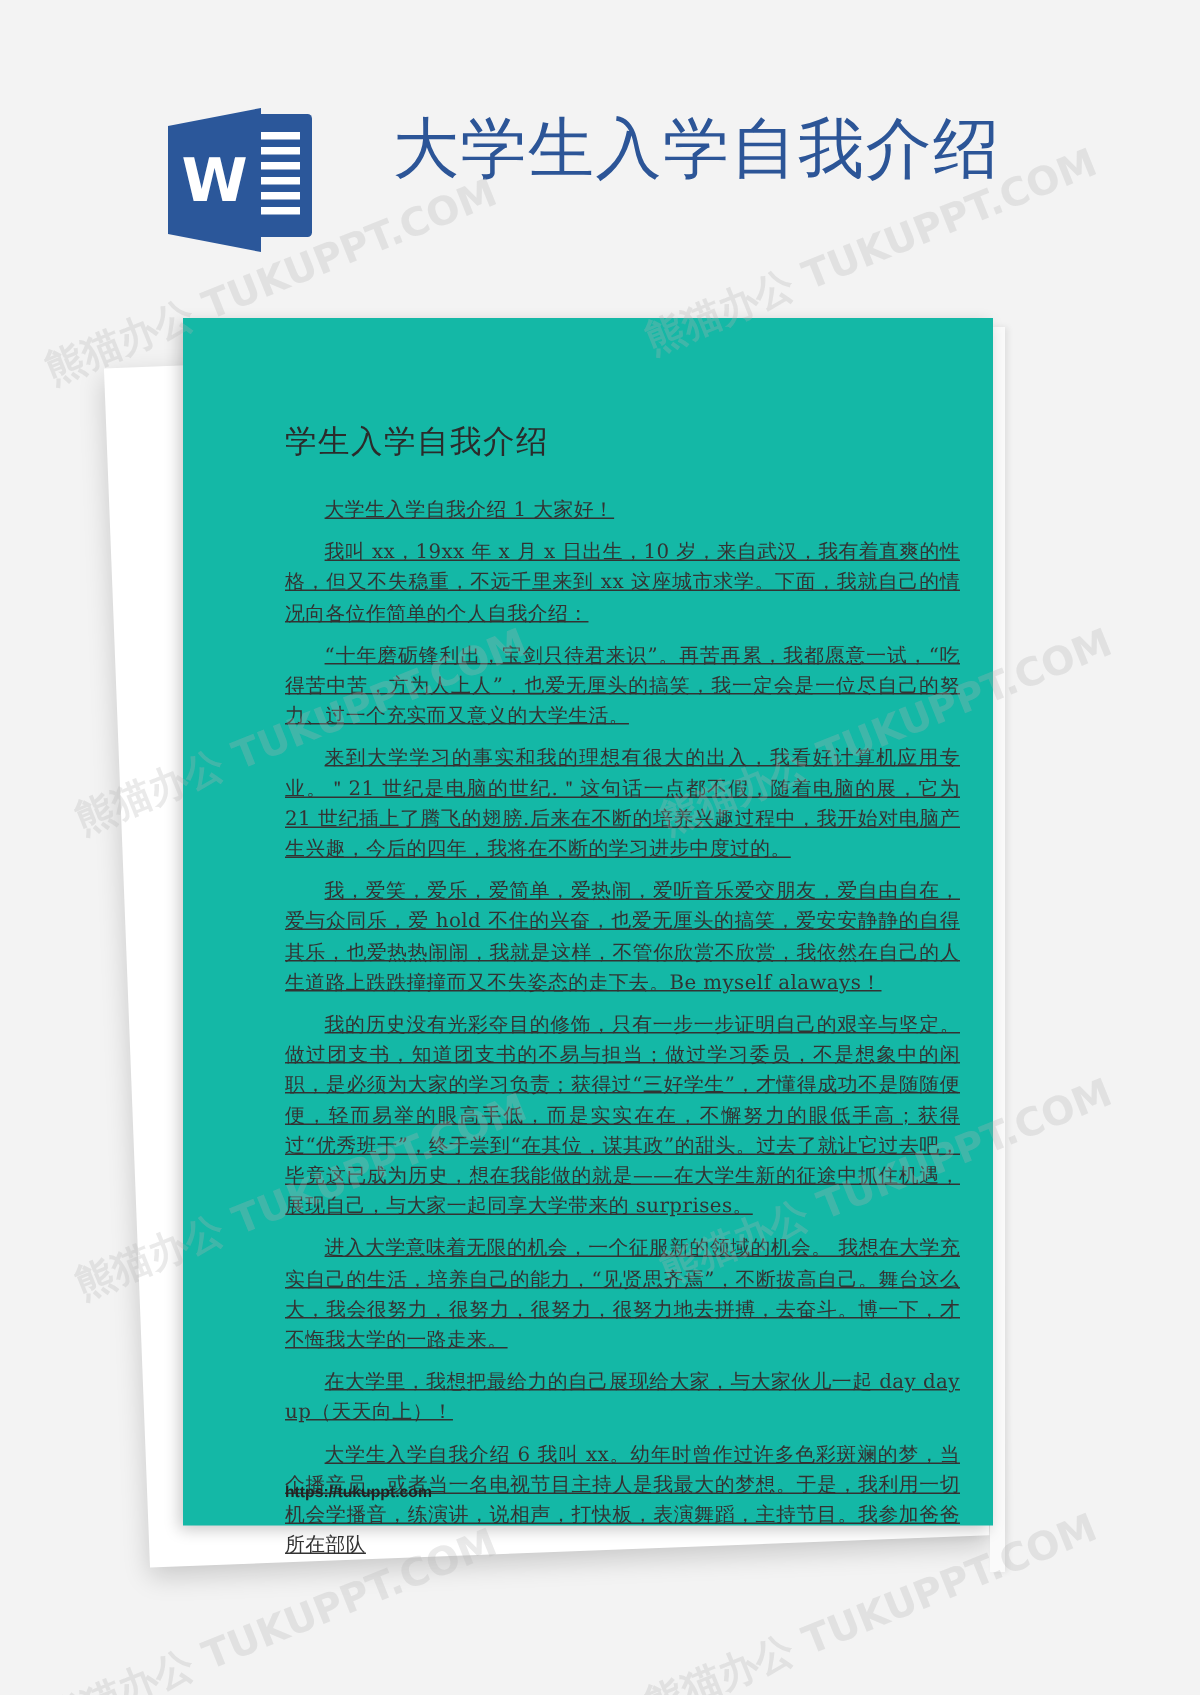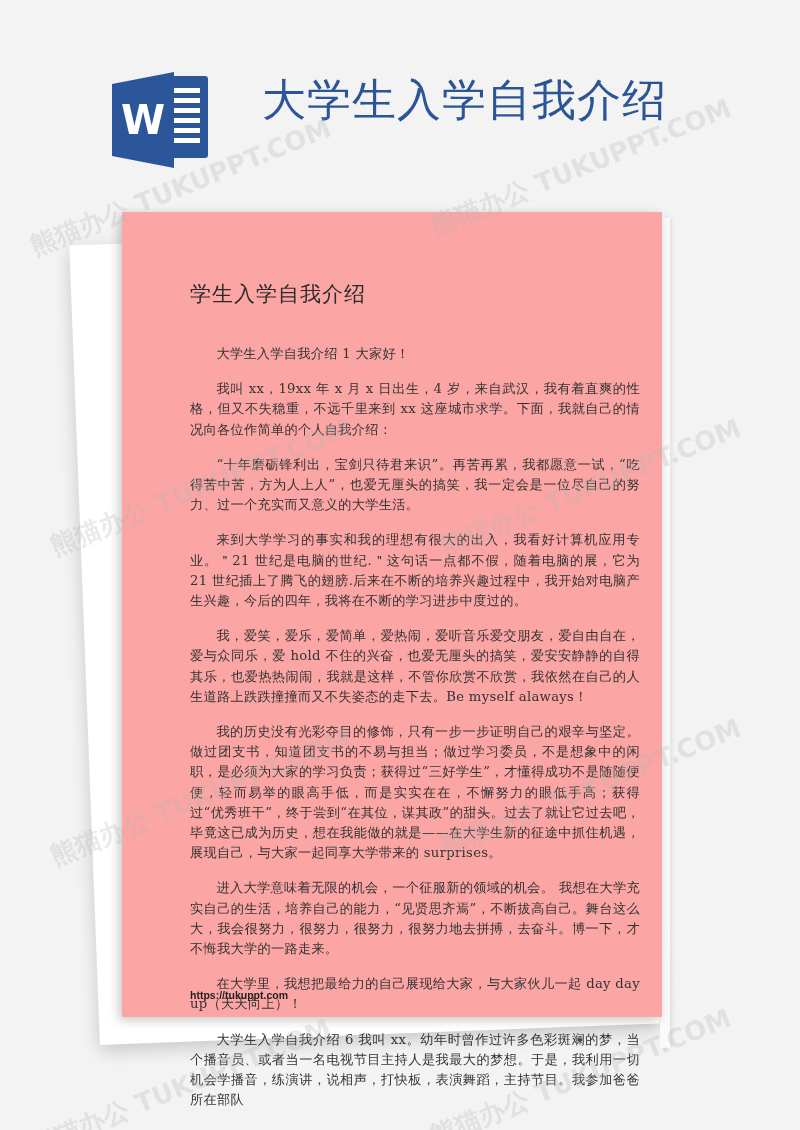--- a/index.html
+++ b/index.html
@@ -24,32 +24,32 @@
       position: absolute; left: 100px; top: 245px; width: 560px; height: 800px;
       background: #ffffff; transform: rotate(-2.2deg); transform-origin: left bottom;
       box-shadow: 0 6px 18px rgba(0,0,0,0.18);
     }
     .sheet-back2 {
       position: absolute; left: 660px; top: 218px; width: 10px; height: 830px;
       background: #fafafa; box-shadow: 2px 0 4px rgba(0,0,0,0.08);
     }
     .page {
       position: absolute; left: 122px; top: 212px; width: 540px; height: 805px;
-      background: #fca5a5; box-shadow: -3px 3px 10px rgba(0,0,0,0.22);
+      background: #14b8a6; box-shadow: -3px 3px 10px rgba(0,0,0,0.22);
     }
     .doc-title {
       position: absolute; left: 68px; top: 68px; font-size: 21px; color: #2b2b2b;
       font-family: "DejaVu Sans", "Liberation Sans", sans-serif; letter-spacing: 1px;
     }
     .doc-body {
       position: absolute; left: 68px; top: 117px; width: 450px;
       font-size: 13.2px; line-height: 20.2px; color: #333;
       letter-spacing: 0.3px; text-align: justify;
     }
-    .doc-body p { margin: 15px 0 8px 0; text-indent: 2em; }
+    .doc-body p { margin: 2px 0 8px 0; text-indent: 2em; text-decoration: underline; }
     .footer-link {
       position: absolute; left: 68px; top: 777px;
       font-family: "Liberation Sans", sans-serif; font-size: 10.5px; color: #222; font-weight: bold;
     }
   </style>
 </head>
 <body>
 
 <div class="header">
   <svg class="word-icon" viewBox="0 0 104 100">
@@ -75,21 +75,21 @@
 <div class="watermark" style="left:20px;top:1070px;">熊猫办公 TUKUPPT.COM</div>
 <div class="watermark" style="left:420px;top:1060px;">熊猫办公 TUKUPPT.COM</div>
 
 <div class="sheet-back"></div>
 <div class="sheet-back2"></div>
 
 <div class="page">
   <div class="doc-title">学生入学自我介绍</div>
   <div class="doc-body">
     <p>大学生入学自我介绍 1  大家好！</p>
-    <p>我叫 xx，19xx 年 x 月 x 日出生，4 岁，来自武汉，我有着直爽的性格，但又不失稳重，不远千里来到 xx 这座城市求学。下面，我就自己的情况向各位作简单的个人自我介绍：</p>
+    <p>我叫 xx，19xx 年 x 月 x 日出生，10 岁，来自武汉，我有着直爽的性格，但又不失稳重，不远千里来到 xx 这座城市求学。下面，我就自己的情况向各位作简单的个人自我介绍：</p>
     <p>“十年磨砺锋利出，宝剑只待君来识”。再苦再累，我都愿意一试，“吃得苦中苦，方为人上人”，也爱无厘头的搞笑，我一定会是一位尽自己的努力、过一个充实而又意义的大学生活。</p>
     <p>来到大学学习的事实和我的理想有很大的出入，我看好计算机应用专业。＂21 世纪是电脑的世纪.＂这句话一点都不假，随着电脑的展，它为 21 世纪插上了腾飞的翅膀.后来在不断的培养兴趣过程中，我开始对电脑产生兴趣，今后的四年，我将在不断的学习进步中度过的。</p>
     <p>我，爱笑，爱乐，爱简单，爱热闹，爱听音乐爱交朋友，爱自由自在，爱与众同乐，爱 hold 不住的兴奋，也爱无厘头的搞笑，爱安安静静的自得其乐，也爱热热闹闹，我就是这样，不管你欣赏不欣赏，我依然在自己的人生道路上跌跌撞撞而又不失姿态的走下去。Be myself alaways！</p>
     <p>我的历史没有光彩夺目的修饰，只有一步一步证明自己的艰辛与坚定。做过团支书，知道团支书的不易与担当；做过学习委员，不是想象中的闲职，是必须为大家的学习负责；获得过“三好学生”，才懂得成功不是随随便便，轻而易举的眼高手低，而是实实在在，不懈努力的眼低手高；获得过“优秀班干”，终于尝到“在其位，谋其政”的甜头。过去了就让它过去吧，毕竟这已成为历史，想在我能做的就是——在大学生新的征途中抓住机遇，展现自己，与大家一起同享大学带来的 surprises。</p>
     <p>进入大学意味着无限的机会，一个征服新的领域的机会。 我想在大学充实自己的生活，培养自己的能力，“见贤思齐焉”，不断拔高自己。舞台这么大，我会很努力，很努力，很努力，很努力地去拼搏，去奋斗。博一下，才不悔我大学的一路走来。</p>
     <p>在大学里，我想把最给力的自己展现给大家，与大家伙儿一起 day day up（天天向上）！</p>
     <p>大学生入学自我介绍 6  我叫 xx。幼年时曾作过许多色彩斑斓的梦，当个播音员、或者当一名电视节目主持人是我最大的梦想。于是，我利用一切机会学播音，练演讲，说相声，打快板，表演舞蹈，主持节目。我参加爸爸所在部队</p>
   </div>
   <div class="footer-link">https://tukuppt.com</div>
 </div>

